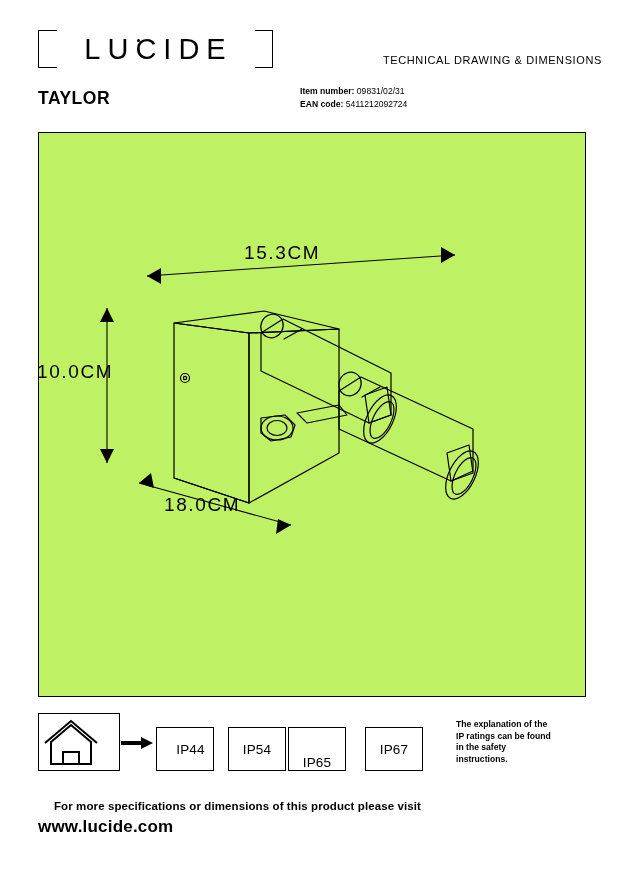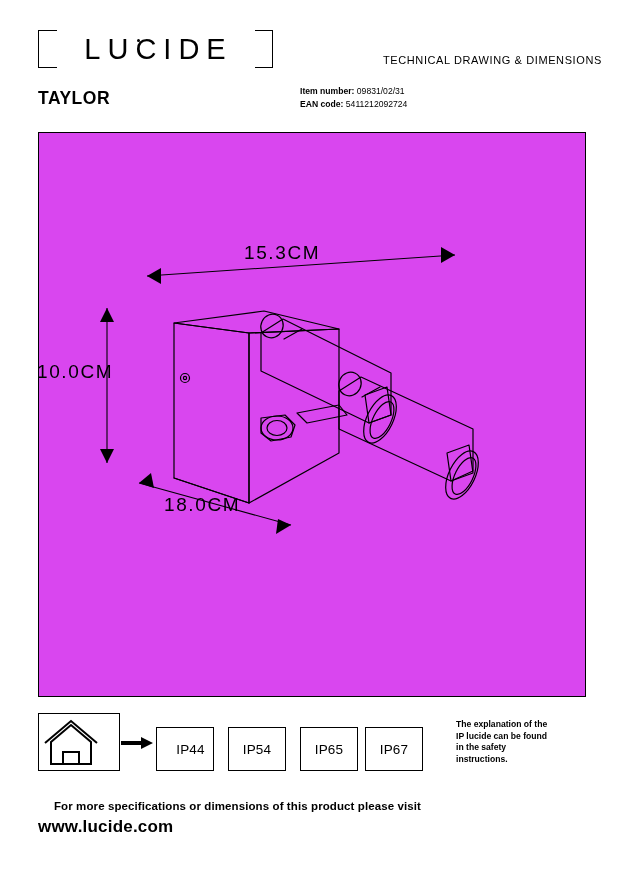--- a/index.html
+++ b/index.html
@@ -87,21 +87,21 @@
     line-height: 13px;
   }
   .codes .lbl { font-weight: bold; }
 
   
   .frame {
     position: absolute;
     left: 38px; top: 132px;
     width: 548px; height: 565px;
     border: 1px solid #000;
-    background: #d946ef;
+    background: #bef264;
   }
 
   .drawing {
     position: absolute;
     left: 0; top: 0;
     width: 548px; height: 565px;
   }
 
   
   .ip-row {
@@ -126,21 +126,21 @@
     width: 58px; height: 44px;
     border: 1px solid #000;
     display: flex;
     align-items: center;
     justify-content: center;
     font-size: 13.5px;
     letter-spacing: 0.2px;
   }
   .ip-1 { left: 118px; padding-left: 11px; }
   .ip-2 { left: 190px; }
-  .ip-3 { left: 262px; }
+  .ip-3 { left: 250px; align-items: flex-end; }
   .ip-4 { left: 327px; }
 
   .ip-note {
     position: absolute;
     left: 418px; top: 6px;
     width: 130px;
     font-size: 8.6px;
     line-height: 11.5px;
     color: #000;
     font-weight: bold;
@@ -276,21 +276,21 @@
     </div>
     <div class="ip-badge ip-3">
       <span>IP65</span>
     </div>
     <div class="ip-badge ip-4">
       <span>IP67</span>
     </div>
 
     <div class="ip-note">
       <div>The explanation of the</div>
-      <div>IP lucide can be found</div>
+      <div>IP ratings can be found</div>
       <div>in the safety</div>
       <div>instructions.</div>
     </div>
   </div>
 
   <div class="footer-line1">For more specifications or dimensions of this product please visit</div>
   <div class="footer-line2">www.lucide.com</div>
 
 </div>
 

